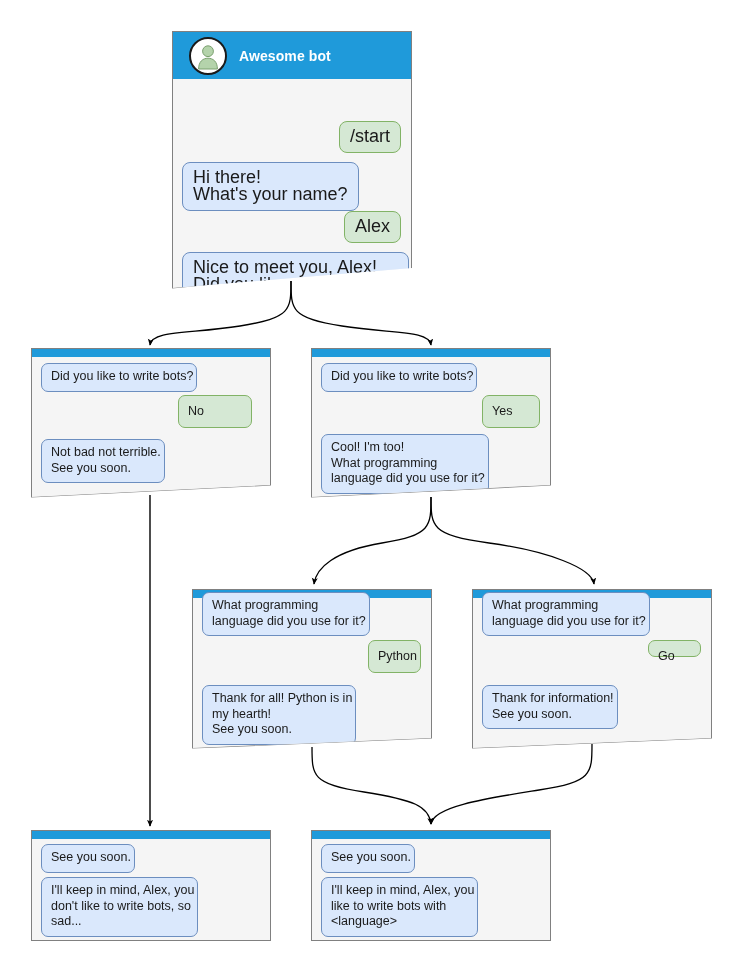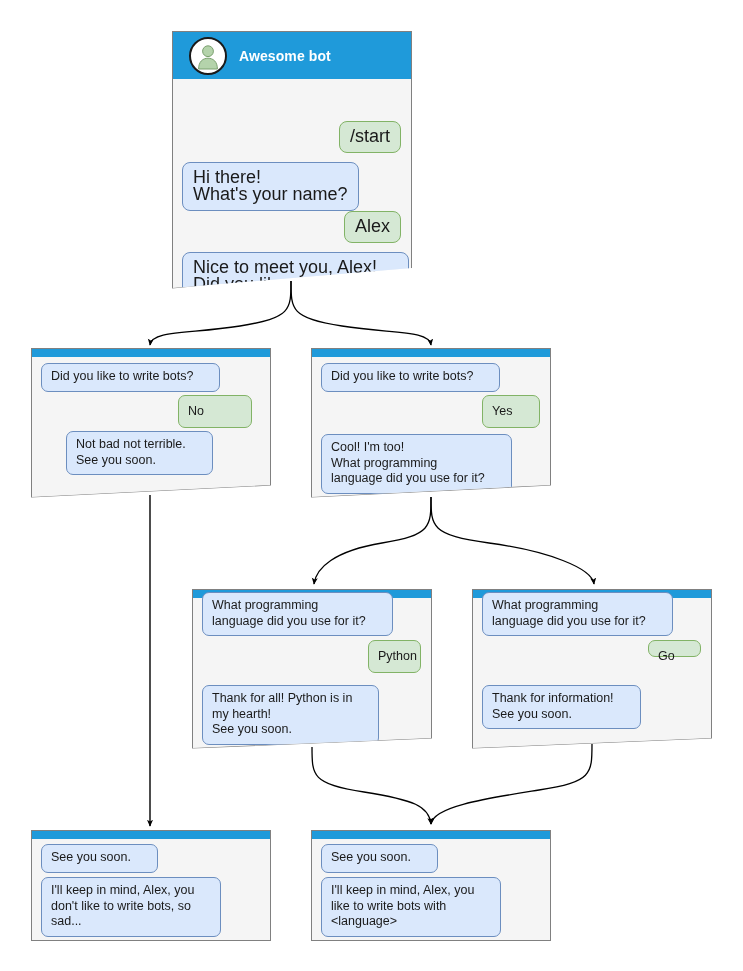--- a/index.html
+++ b/index.html
@@ -81,21 +81,21 @@
   }
 
   
   .bubble {
     position: absolute;
     box-sizing: border-box;
     border-radius: 7px;
     font-size: 12.5px;
     line-height: 15.5px;
     color: #1a1a1a;
-    padding: 5px 26px 6px 9px;
+    padding: 5px 3px 6px 9px;
     white-space: pre;
   }
   .bubble.bot {
     background: #dae8fc;
     border: 1px solid #6c8ebf;
     left: 9px;
   }
   .bubble.user {
     background: #d5e8d4;
     border: 1px solid #82b366;
@@ -159,21 +159,21 @@
 Did you like to write bots?</div>
   </div>
 </div>
 
 <div class="card skew-bottom" style="left:31px; top:348px; width:240px; height:149px;
             clip-path: polygon(0 0, 100% 0, 100% 91.9%, 0 100%);">
   <div class="card-header thin" style="width:241px;"></div>
   <div class="card-body" style="top:9px; bottom:0;">
     <div class="bubble bot" style="top:6px;">Did you like to write bots?</div>
     <div class="bubble user" style="right:18px; top:38px; width:74px; height:33px; padding-top:8px;">No</div>
-    <div class="bubble bot" style="top:74px;margin-left:25px;">Not bad not terrible.
+    <div class="bubble bot" style="top:82px;">Not bad not terrible.
 See you soon.</div>
   </div>
 </div>
 
 <div class="card skew-bottom" style="left:311px; top:348px; width:240px; height:149px;
             clip-path: polygon(0 0, 100% 0, 100% 91.9%, 0 100%);">
   <div class="card-header thin" style="width:241px;"></div>
   <div class="card-body" style="top:9px; bottom:0;">
     <div class="bubble bot" style="top:6px;">Did you like to write bots?</div>
     <div class="bubble user" style="right:10px; top:38px; width:58px; height:33px; padding-top:8px;">Yes</div>

